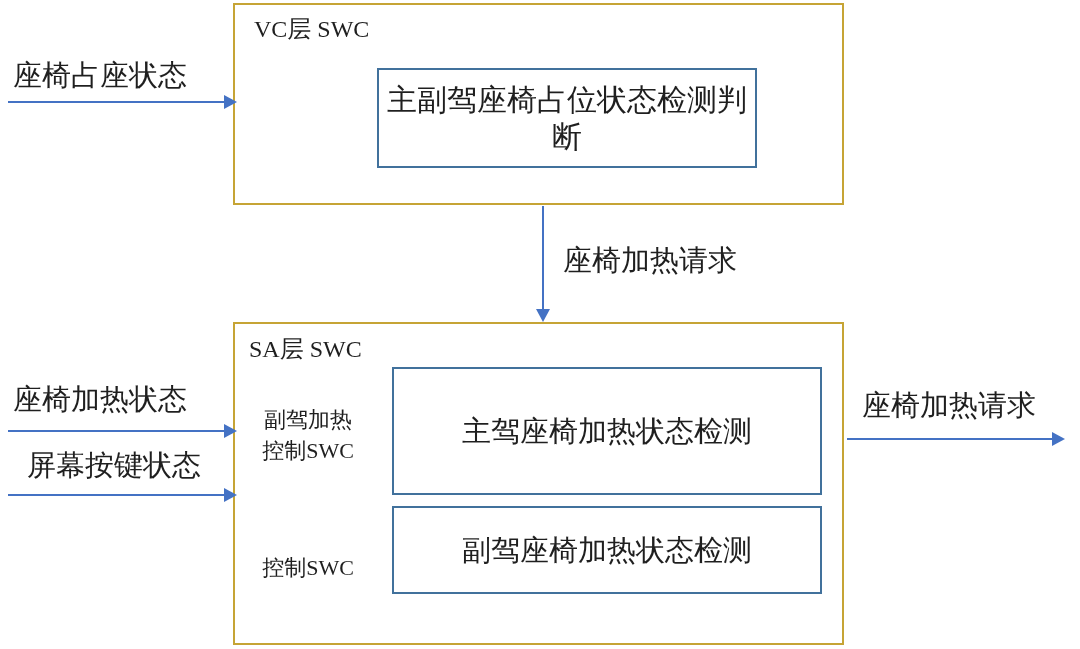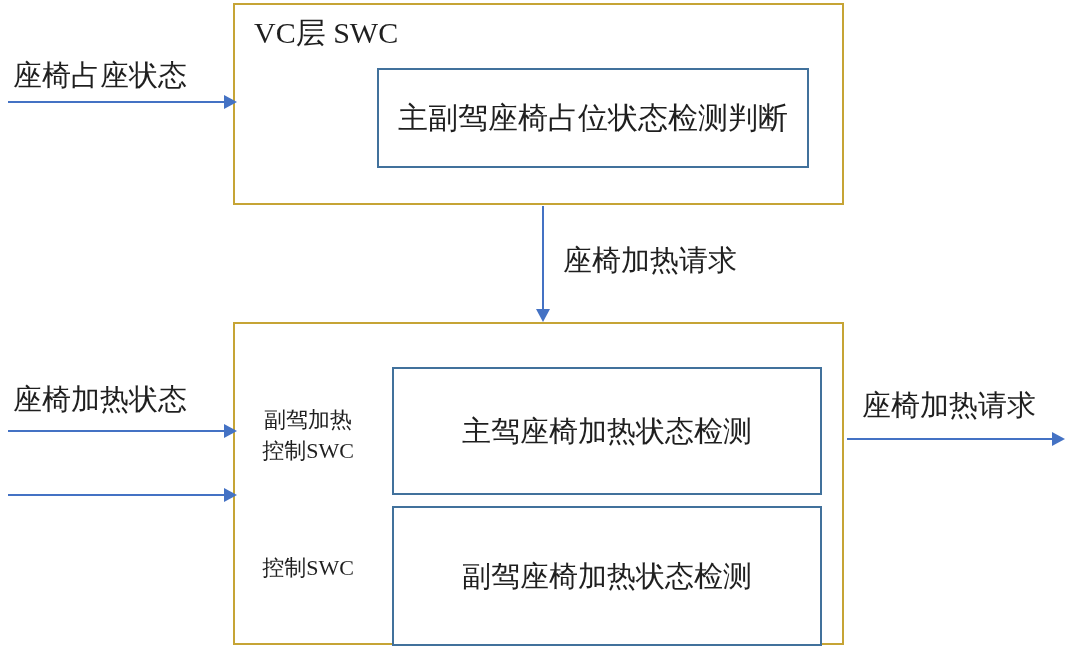--- a/index.html
+++ b/index.html
@@ -37,27 +37,27 @@
     border: 2px solid var(--inner-border);
     background: #ffffff;
     display: flex;
     flex-direction: column;
     align-items: center;
     justify-content: center;
     font-size: 30px;
     line-height: 1.25;
     text-align: center;
   }
-  .vc-inner   { left: 377px; top: 68px;  width: 432px; height: 100px; }
+  .vc-inner   { left: 377px; top: 68px;  width: 380px; height: 100px; }
   .sa-inner-1 { left: 392px; top: 367px; width: 430px; height: 128px; gap: 14px; font-size: 29px; justify-content: center; }
-  .sa-inner-2 { left: 392px; top: 506px; width: 430px; height: 140px; gap: 14px; font-size: 29px; }
+  .sa-inner-2 { left: 392px; top: 506px; width: 430px; height: 88px; gap: 14px; font-size: 29px; }
 
   .box-title {
     position: absolute;
-    font-size: 30px;
+    font-size: 24px;
     white-space: nowrap;
   }
   .vc-title { left: 254px; top: 13px; }
   .sa-title { left: 249px; top: 333px; }
 
   .flow-label {
     position: absolute;
     font-size: 29px;
     white-space: nowrap;
     text-align: center;
@@ -103,20 +103,21 @@
 
   <div class="flow-label" style="left:13px; top:56px;">座椅占座状态</div>
   <div class="h-line" style="left:8px; top:101px; width:217px;"></div>
   <div class="head-right" style="left:224px; top:95px;"></div>
 
   <div class="v-line" style="left:542px; top:206px; height:104px;"></div>
   <div class="head-down" style="left:536px; top:309px;"></div>
   <div class="flow-label" style="left:563px; top:241px;">座椅加热请求</div>
 
   <div class="gold-box sa-box"></div>
+  <div class="box-title sa-title">SA层 SWC</div>
 
   <div class="swc-sublabel sub-driver">
     <div>副驾加热</div>
     <div>控制SWC</div>
   </div>
 
   <div class="blue-box sa-inner-1">
     <div>主驾座椅加热状态检测</div>
   </div>
 
@@ -125,20 +126,21 @@
   </div>
 
   <div class="blue-box sa-inner-2">
     <div>副驾座椅加热状态检测</div>
   </div>
 
   <div class="flow-label" style="left:13px; top:380px;">座椅加热状态</div>
   <div class="h-line" style="left:8px; top:430px; width:217px;"></div>
   <div class="head-right" style="left:224px; top:424px;"></div>
 
+  <div class="flow-label" style="left:27px; top:446px;">屏幕按键状态</div>
   <div class="h-line" style="left:8px; top:494px; width:217px;"></div>
   <div class="head-right" style="left:224px; top:488px;"></div>
 
   <div class="flow-label" style="left:862px; top:386px;">座椅加热请求</div>
   <div class="h-line" style="left:847px; top:438px; width:206px;"></div>
   <div class="head-right" style="left:1052px; top:432px;"></div>
 
 </div>
 
 </body></html>

